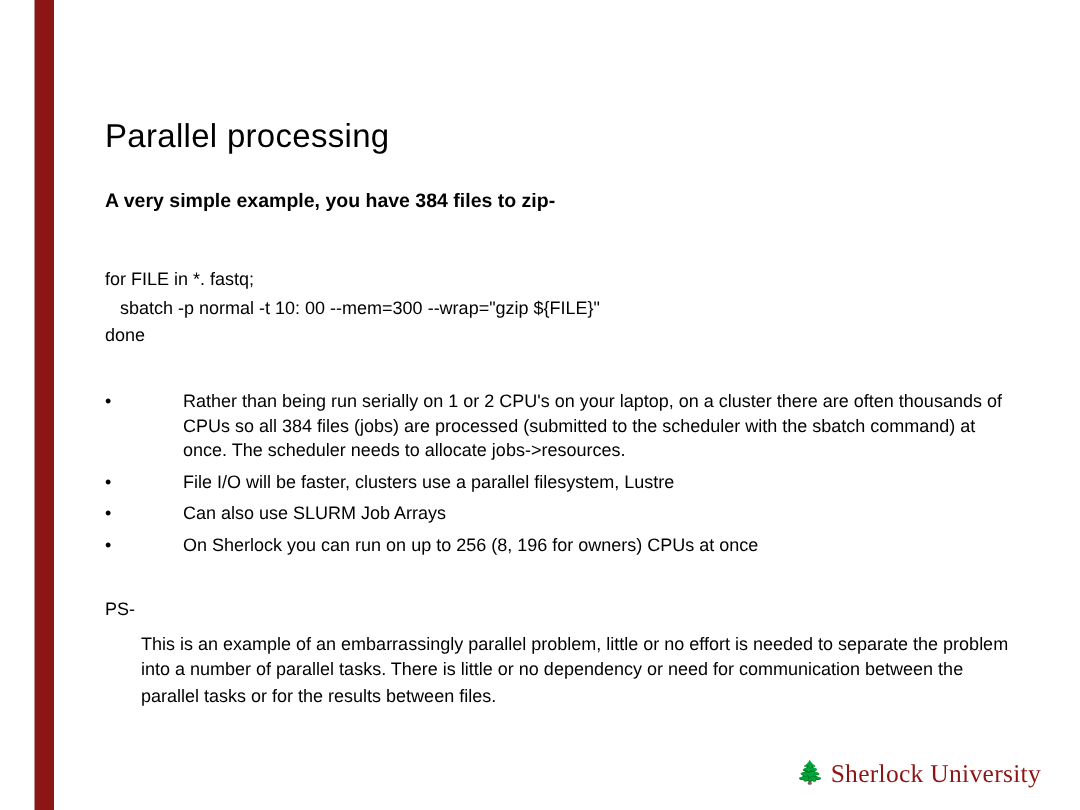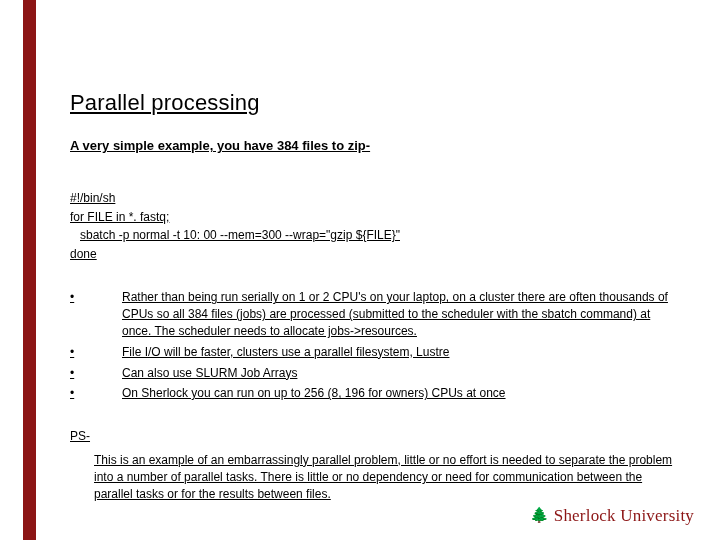--- a/index.html
+++ b/index.html
@@ -16,23 +16,22 @@
     position: absolute;
     left: 23px;
     top: 0;
     width: 13px;
     height: 540px;
     background: #8c1515;
   }
   .content {
     position: absolute;
     left: 70px;
-    top: 90px;
+    top: 78px;
     right: 40px;
-    text-decoration: underline;
   }
   .title {
     font-size: 22px;
     font-weight: 400;
     color: #000;
     margin: 0 0 22px 0;
     letter-spacing: 0.2px;
   }
   .subtitle {
     font-size: 13px;
@@ -90,21 +89,20 @@
 
 <div class="red-bar"></div>
 
 <div class="content">
 
   <h1 class="title">Parallel processing</h1>
 
   <p class="subtitle">A very simple example, you have 384 files to zip-</p>
 
   <div class="code">
-    <div>#!/bin/sh</div>
     <div>for FILE in *. fastq;</div>
     <div class="indent">sbatch -p normal -t 10: 00 --mem=300 --wrap="gzip ${FILE}"</div>
     <div>done</div>
   </div>
 
   <div class="bullets">
     <div class="row">
       <div class="dot">•</div>
       <div class="txt">Rather than being run serially on 1 or 2 CPU's on your laptop, on a cluster there are often thousands of CPUs so all 384 files (jobs) are processed (submitted to the scheduler with the sbatch command)  at once.  The scheduler needs to allocate jobs-&gt;resources.</div>
     </div>

